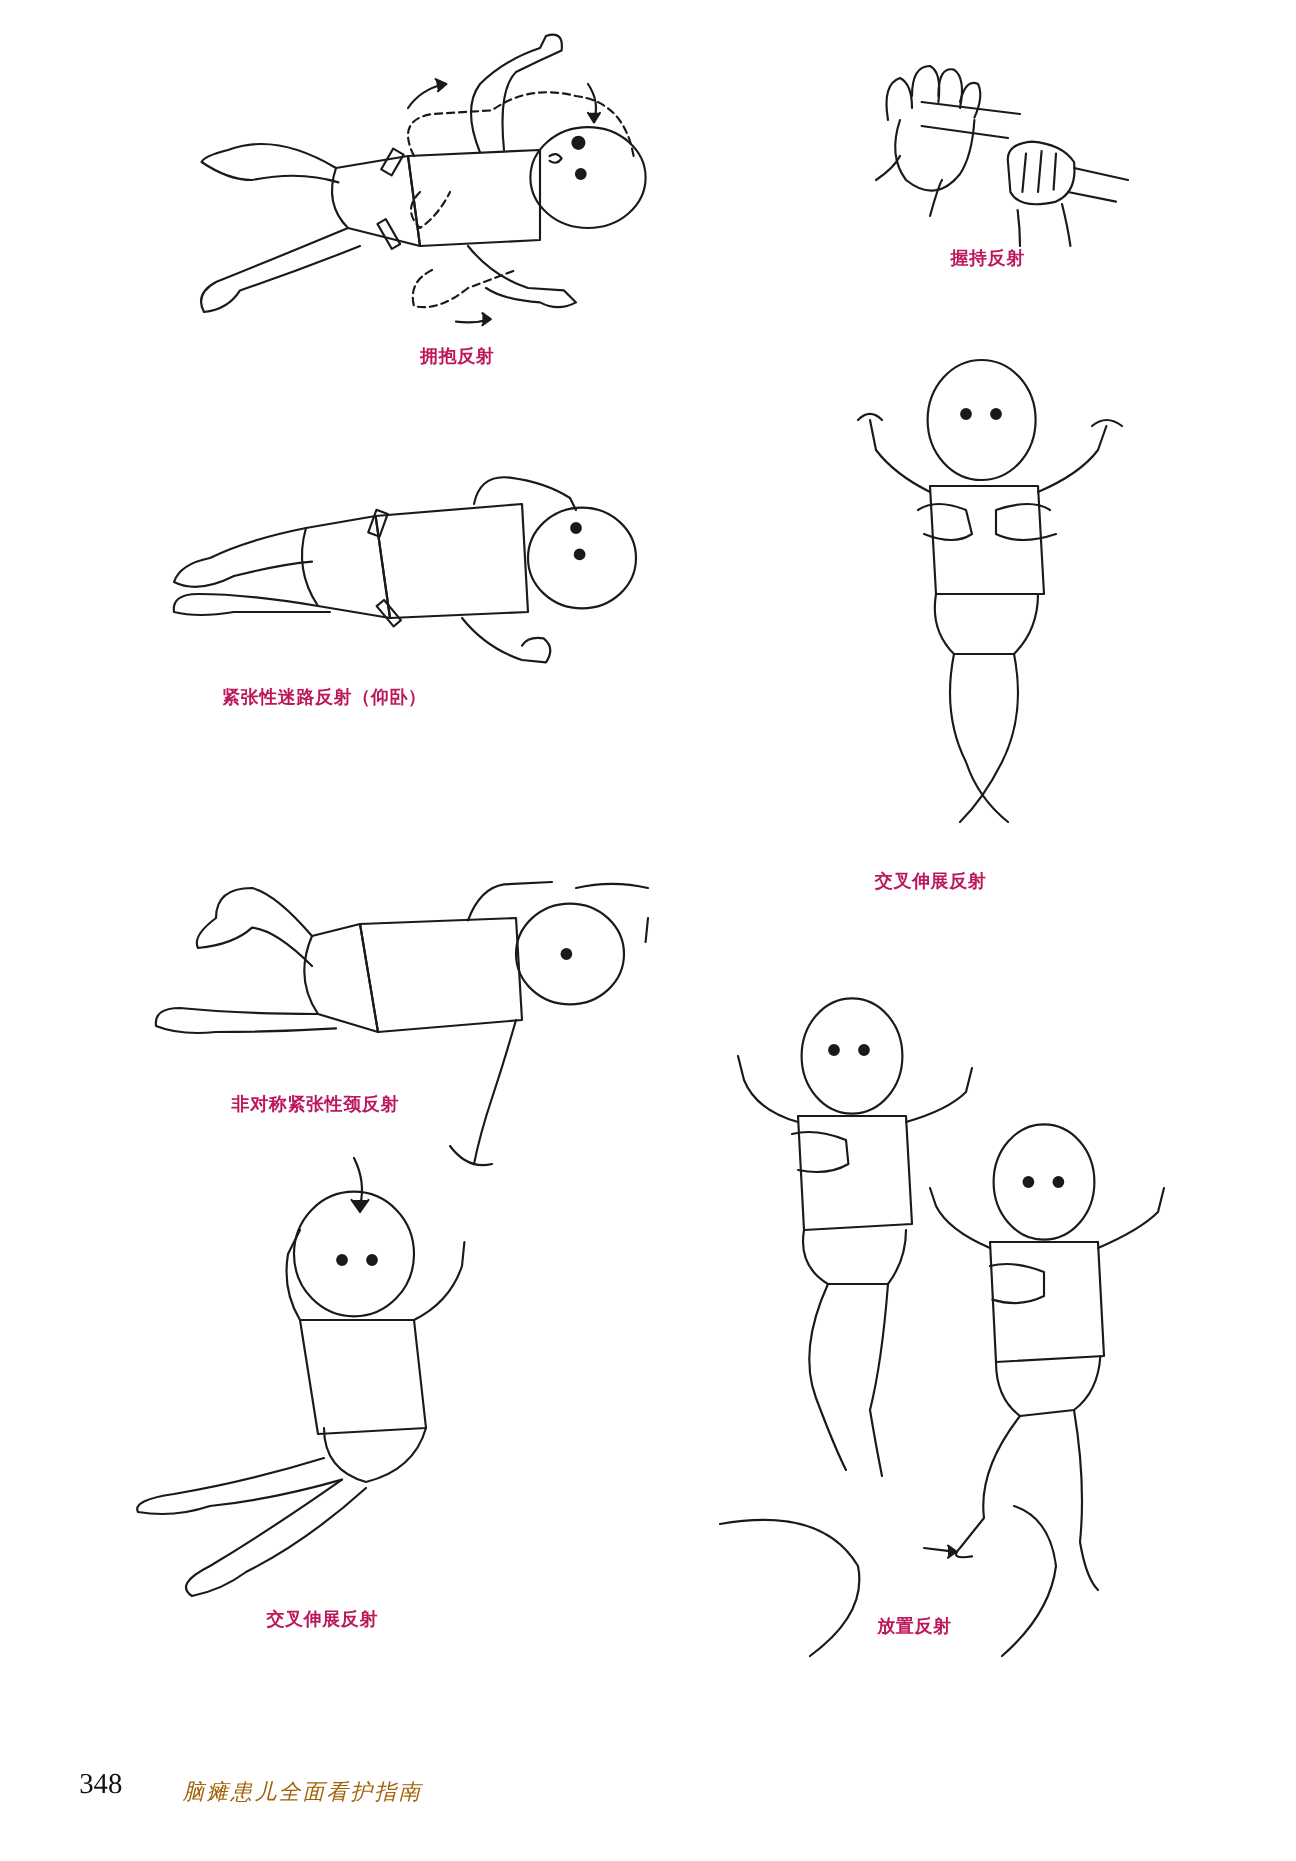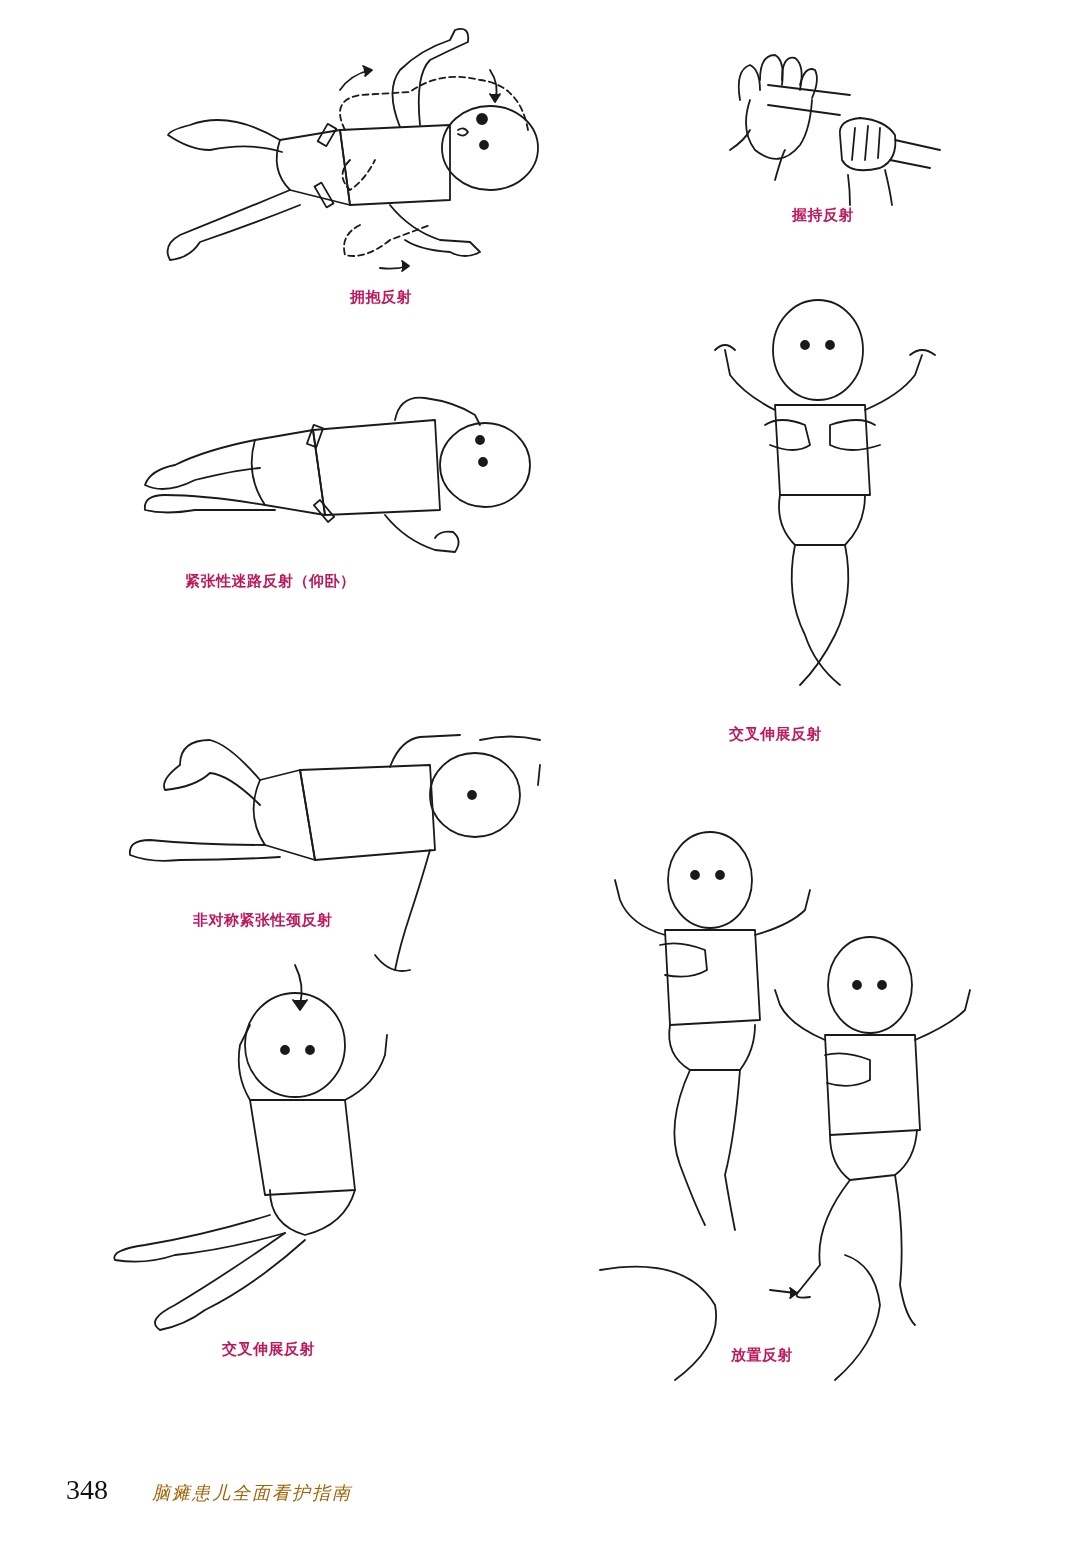--- a/index.html
+++ b/index.html
@@ -6,21 +6,21 @@
   body { width: 1080px; height: 1551px; position: relative; overflow: hidden;
          font-family: "DejaVu Sans", "Liberation Sans", sans-serif; color: #1a1a1a; }
   .fig { position: absolute; }
   .fig svg { position: absolute; left: 0; top: 0; overflow: visible; }
   .fig svg * { fill: none; stroke: #1a1a1a; stroke-width: 1.8; stroke-linecap: round; stroke-linejoin: round; }
   .fig svg .dash { stroke-dasharray: 6 4; }
   .fig svg .solid-fill { fill: #1a1a1a; }
   .caption { position: absolute; font-size: 15px; font-weight: bold; color: #be185d;
              white-space: nowrap; letter-spacing: 0.5px; }
   .footer-num { position: absolute; left: 66px; top: 1474px; font-family: "Liberation Serif", "DejaVu Serif", serif;
-                font-size: 28px; color: #111; }
+                font-size: 24px; color: #111; }
   .footer-title { position: absolute; left: 152px; top: 1481px; font-size: 18px; color: #a16207;
                   letter-spacing: 2px; font-style: italic; }
 </style>
 </head>
 <body>
 
 <div class="fig" style="left:150px;top:30px;width:400px;height:250px;">
   <svg width="400" height="250">
 
     <ellipse cx="340" cy="118" rx="48" ry="42"></ellipse>

